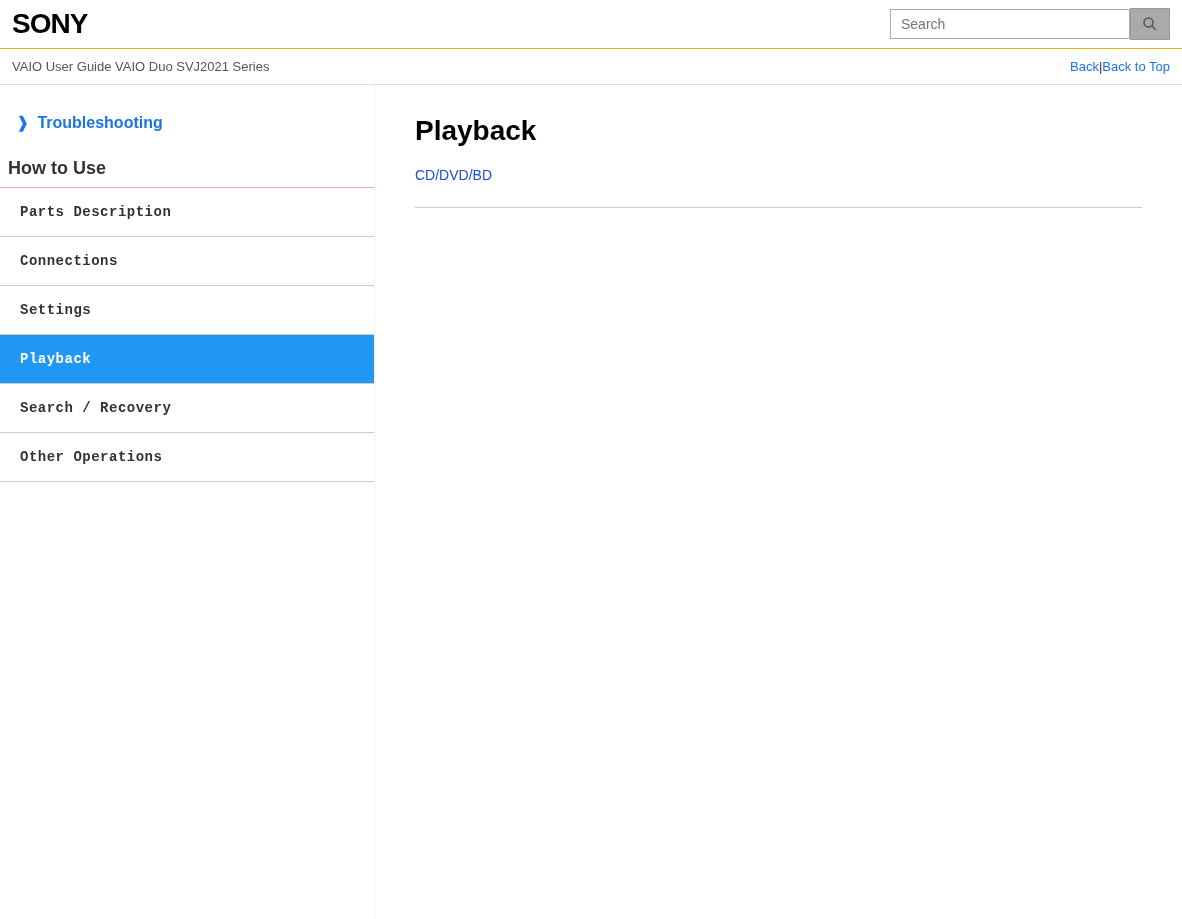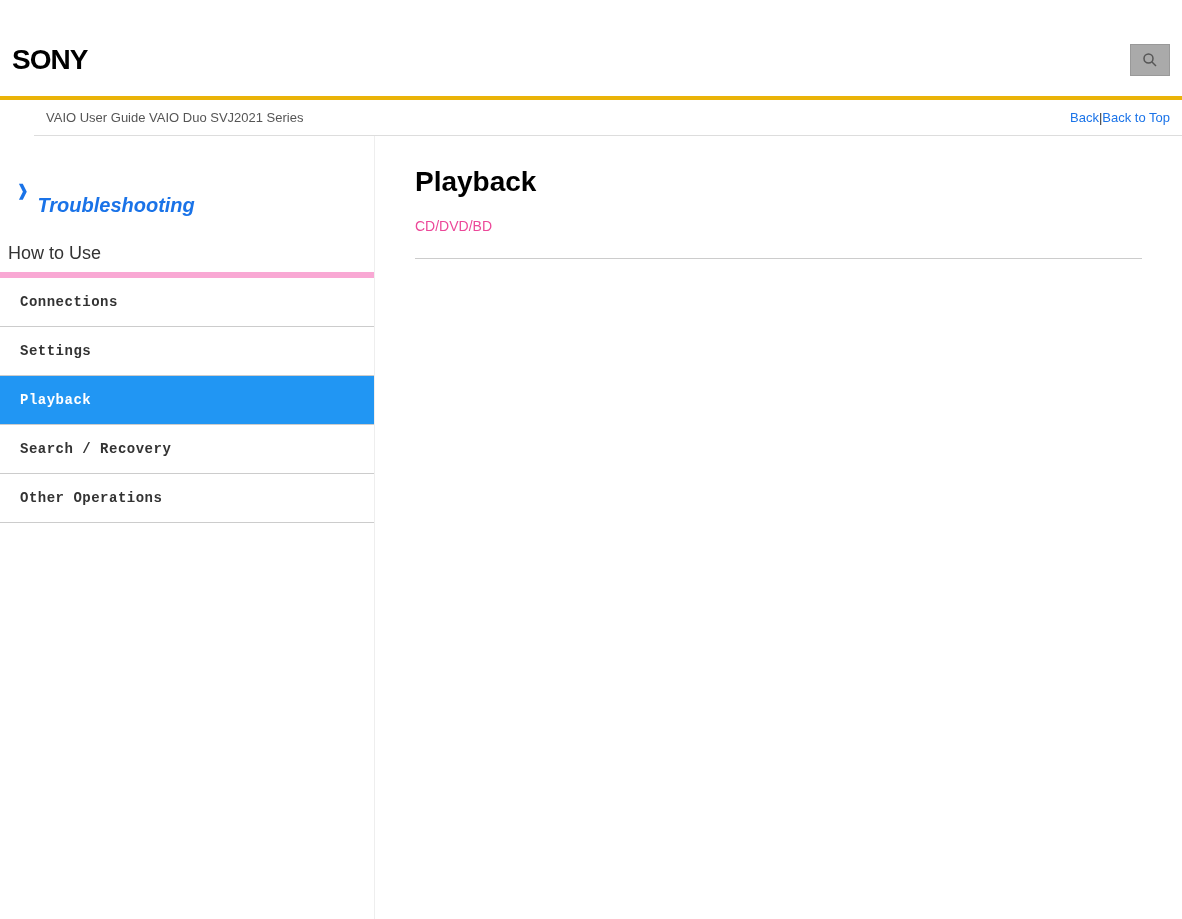--- a/index.html
+++ b/index.html
@@ -15,24 +15,23 @@
       background: #fff;
       width: 1182px;
       min-height: 919px;
     }
 
     
     .header {
       display: flex;
       align-items: center;
       justify-content: space-between;
-      padding: 20px 12px;
-      border-bottom: 4px solid #eab308;
+      padding: 8px 12px;
+      border-bottom: 1px solid #eab308;
       background: #fff;
-      margin-top: 24px;
     }
 
     .logo {
       font-size: 28px;
       font-weight: bold;
       color: #000;
       letter-spacing: -1px;
     }
 
     .search-area {
@@ -59,21 +58,20 @@
       justify-content: center;
     }
 
     
     .subtitle-bar {
       display: flex;
       align-items: center;
       justify-content: space-between;
       padding: 10px 12px;
       border-bottom: 1px solid #ddd;
-      margin-left: 34px;
     }
 
     .page-subtitle {
       font-size: 13px;
       color: #555;
     }
 
     .nav-links {
       display: flex;
       gap: 0;
@@ -113,32 +111,30 @@
       cursor: pointer;
     }
 
     .troubleshooting-arrow {
       color: #1a73e8;
       font-size: 16px;
     }
 
     .troubleshooting-label {
       color: #1a73e8;
-      font-size: 20px;
-      font-weight: bold;
-      font-style: italic;
-      margin-top: 30px;
+      font-size: 16px;
+      font-weight: bold;
     }
 
     .sidebar-section-title {
       font-size: 18px;
-      font-weight: normal;
+      font-weight: bold;
       color: #333;
       padding: 10px 16px 8px 8px;
-      border-bottom: 6px solid #f9a8d4;
+      border-bottom: 1px solid #f9a8d4;
     }
 
     .sidebar-item {
       display: block;
       padding: 16px 16px 16px 20px;
       border-bottom: 1px solid #ccc;
       cursor: pointer;
       font-size: 14px;
       font-weight: bold;
       color: #333;
@@ -160,40 +156,41 @@
 
     .content-title {
       font-size: 28px;
       font-weight: bold;
       color: #000;
       margin-bottom: 20px;
       font-family: Arial, sans-serif;
     }
 
     .content-link {
-      color: #ec4899;
+      color: #1d4ed8;
       text-decoration: none;
       font-size: 14px;
       cursor: pointer;
       display: inline-block;
       margin-bottom: 16px;
     }
 
     .content-divider {
       border: none;
       border-top: 1px solid #ccc;
       margin: 8px 0 0 0;
     }
   </style>
 </head>
 <body>
 
 <header class="header">
   <div class="logo">SONY</div>
   <div class="search-area">
+    <input class="search-input" type="text" placeholder="Search" style="">
     <button class="search-button">
       <svg width="16" height="16" viewBox="0 0 16 16" fill="none" xmlns="http://www.w3.org/2000/svg">
         <circle cx="6.5" cy="6.5" r="4.5" stroke="#555" stroke-width="1.5"></circle>
         <line x1="10" y1="10" x2="14" y2="14" stroke="#555" stroke-width="1.5"></line>
       </svg>
     </button>
   </div>
 </header>
 
 <div class="subtitle-bar">
@@ -209,20 +206,21 @@
 
   <nav class="sidebar">
 
     <div class="sidebar-troubleshooting">
       <span class="troubleshooting-arrow">❱</span>
       <span class="troubleshooting-label">Troubleshooting</span>
     </div>
 
     <div class="sidebar-section-title">How to Use</div>
 
+    <a class="sidebar-item">Parts Description</a>
     <a class="sidebar-item">Connections</a>
     <a class="sidebar-item">Settings</a>
     <a class="sidebar-item active">Playback</a>
     <a class="sidebar-item">Search / Recovery</a>
     <a class="sidebar-item">Other Operations</a>
 
   </nav>
 
   <main class="content-area">
     <h1 class="content-title">Playback</h1>

